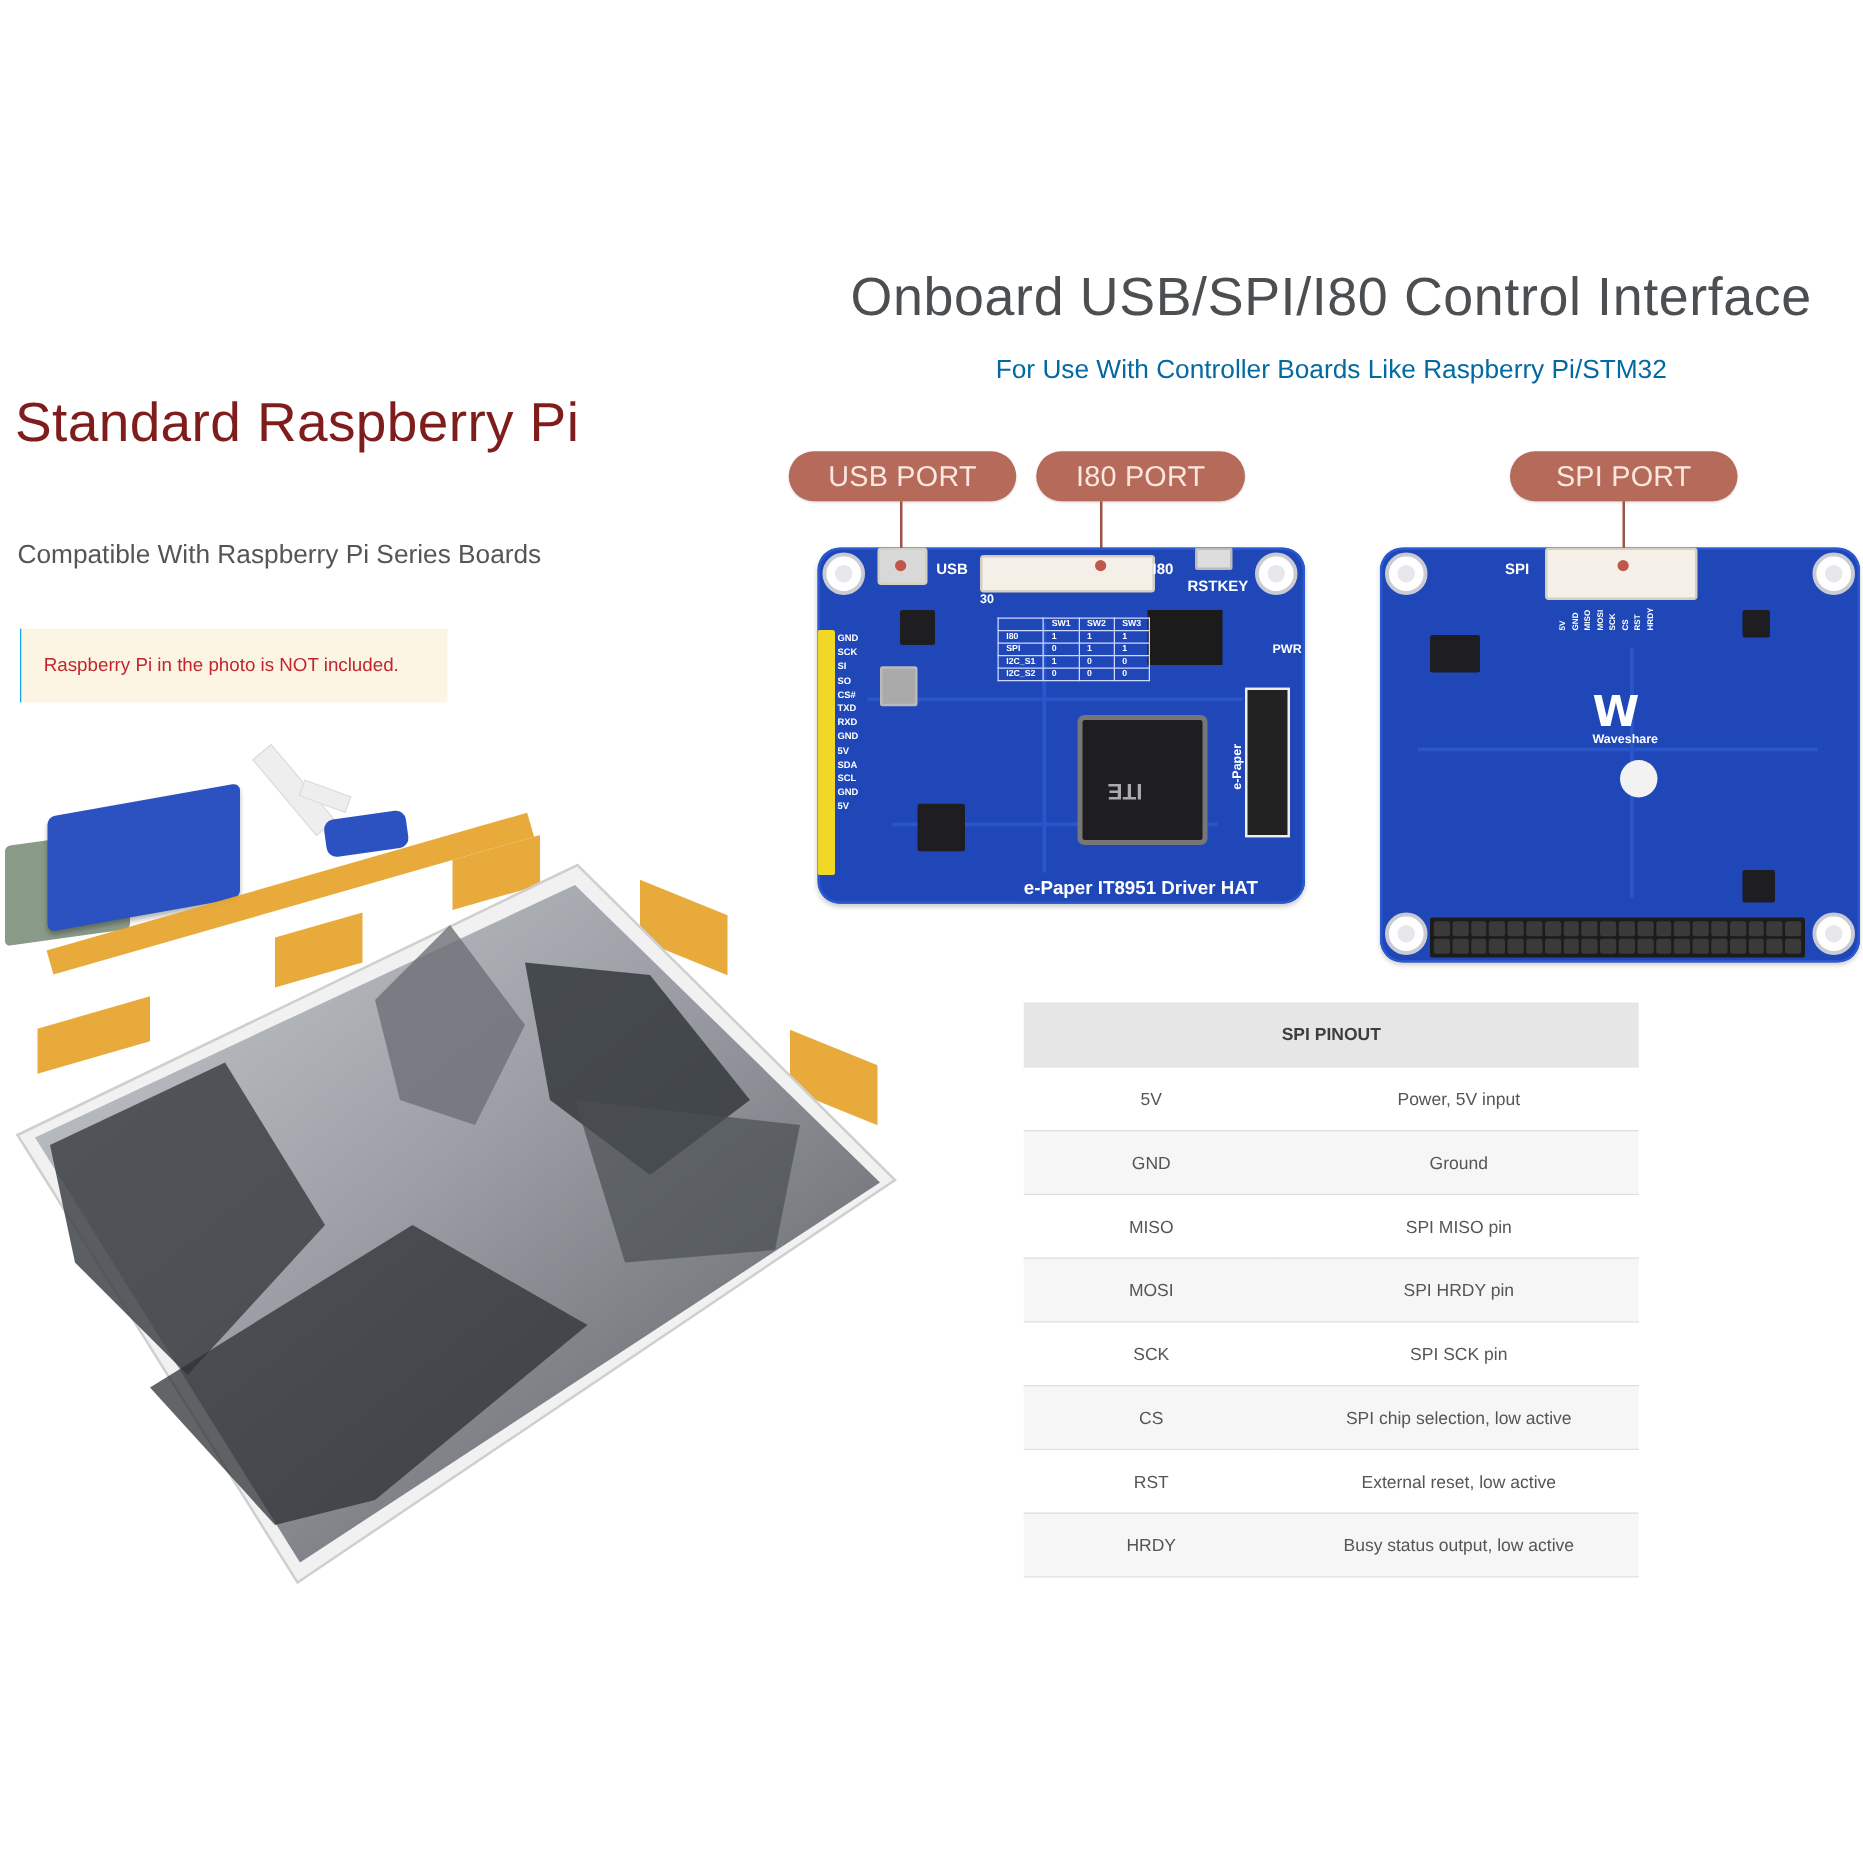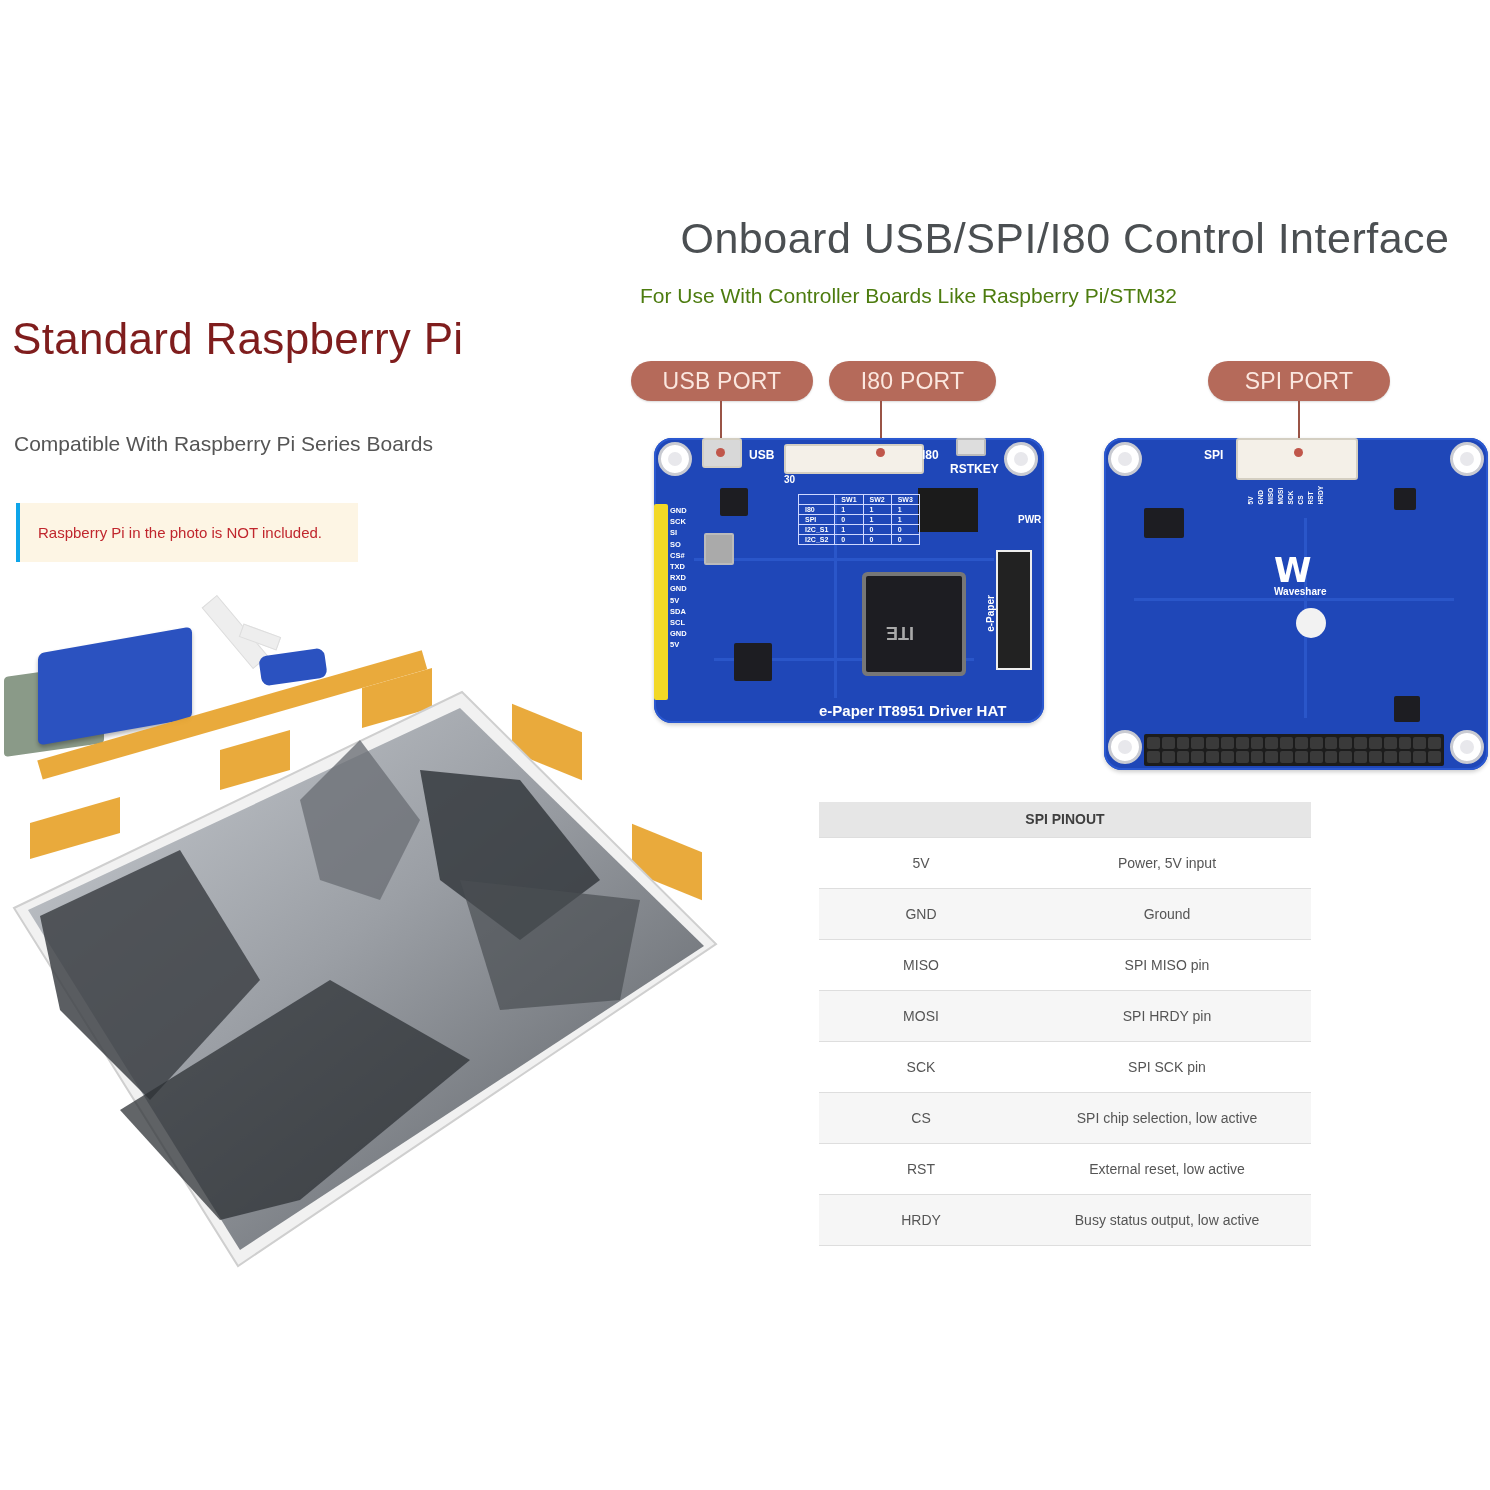--- a/index.html
+++ b/index.html
@@ -1,24 +1,24 @@
 <!DOCTYPE html>
 <html><head>
 <meta charset="utf-8">
 <style>
   * { box-sizing: border-box; margin: 0; padding: 0; }
   html, body { width: 1490px; height: 1490px; background: #ffffff; overflow: hidden; }
   body { position: relative; font-family: "Liberation Sans", sans-serif; color: #4a4a4a; }
 
   .left-title { position: absolute; left: 12px; top: 312px; font-size: 44px; line-height: 54px; color: #7f1d1d; font-weight: 400; letter-spacing: 0.3px; }
   .left-sub { position: absolute; left: 14px; top: 432px; font-size: 21px; color: #555; }
-  .note { position: absolute; left: 16px; top: 503px; width: 342px; height: 59px; background: #fdf5e4; border-left: 4px solid #0ea5e9; display: flex; align-items: center; padding-left: 18px; font-size: 15px; color: #c0262d; }
+  .note { position: absolute; left: 16px; top: 503px; width: 342px; height: 59px; background: #fdf5e4; border-left: 1px solid #0ea5e9; display: flex; align-items: center; padding-left: 18px; font-size: 15px; color: #c0262d; }
 
   .right-title { position: absolute; left: 640px; width: 850px; top: 214px; text-align: center; font-size: 43px; color: #4b4f52; letter-spacing: 0.5px; }
-  .right-sub { position: absolute; left: 640px; width: 850px; top: 284px; text-align: left; font-size: 21px; color: #4d7c0f; }
+  .right-sub { position: absolute; left: 640px; width: 850px; top: 284px; text-align: center; font-size: 21px; color: #0369a1; }
 
   .pill { position: absolute; top: 361px; height: 40px; border-radius: 20px; background: #b56a5a; color: #fbe7df; font-size: 23px; display: flex; align-items: center; justify-content: center; font-family: "Liberation Sans", sans-serif; letter-spacing: 0.2px; box-shadow: 0 1px 2px rgba(0,0,0,0.15); }
   .leader { position: absolute; width: 2px; background: #9a5446; }
   .dot { position: absolute; width: 9px; height: 9px; border-radius: 50%; background: #c0574b; }
 
   
   .board { position: absolute; background: #1f47b8; border-radius: 18px; box-shadow: inset 0 0 0 2px #2a58d0, 0 2px 4px rgba(0,0,0,0.2); overflow: hidden; }
   .board .trace { position: absolute; background: #2a56c9; }
   .hole { position: absolute; width: 34px; height: 34px; border-radius: 50%; background: #e8e8ec; border: 3px solid #c9cbd2; box-shadow: inset 0 0 0 7px #fff; }
   .chip { position: absolute; background: #1d1d22; border-radius: 2px; }
@@ -27,21 +27,21 @@
   .pinrow { position: absolute; display: flex; gap: 5px; }
   .pinrow span { width: 9px; height: 9px; border-radius: 50%; background: #9aa2b6; border: 2px solid #59627a; }
   .header-black { position: absolute; background: #1c1c1c; border-radius: 2px; display: grid; grid-template-columns: repeat(20, 1fr); grid-template-rows: 1fr 1fr; gap: 2px; padding: 3px; }
   .header-black span { background: #3a3a3a; border-radius: 2px; }
   .connector-white { position: absolute; background: #f4f0e8; border: 2px solid #d4cfc2; border-radius: 3px; }
   .yellow-header { position: absolute; background: #f2d826; border-radius: 2px; }
   .dip { position: absolute; background: #1b1b1b; }
 
   
   .pinout { position: absolute; left: 819px; top: 802px; width: 492px; border-collapse: collapse; font-size: 14px; color: #555; }
-  .pinout th { background: #e6e6e6; height: 35px; font-weight: 700; color: #3e3e3e; font-size: 14px; }
+  .pinout th { background: #e6e6e6; height: 51px; font-weight: 700; color: #3e3e3e; font-size: 14px; }
   .pinout td { height: 51px; text-align: center; border-top: 1px solid #dedede; }
   .pinout tr:nth-child(even) td { background: #f6f6f6; }
   .pinout tr:last-child td { border-bottom: 1px solid #dedede; }
   .pinout td.c1 { width: 204px; }
   .fpc { position: absolute; background: #e8a531; opacity: 0.95; }
 </style>
 </head>
 <body>
 
 <div class="left-title">

